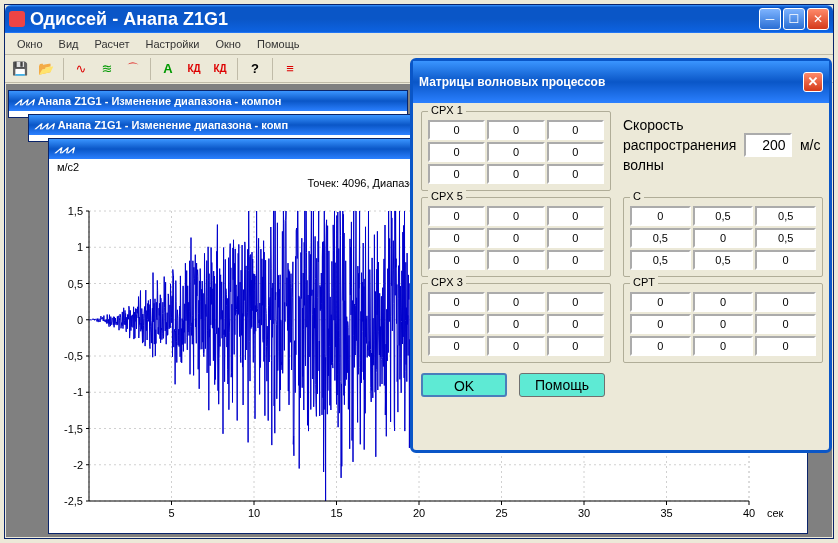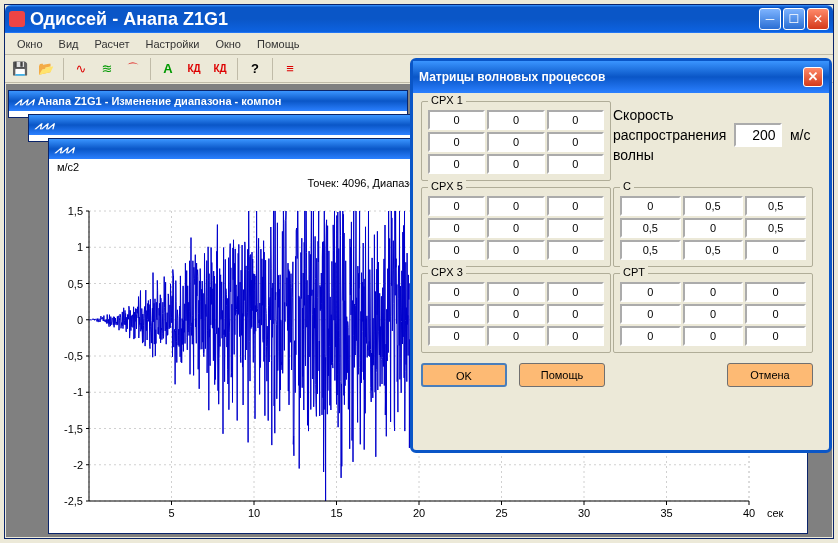--- a/index.html
+++ b/index.html
@@ -134,21 +134,21 @@
   left: 0; top: 0;
 }
 
 .dialog {
   position: absolute;
   border: 3px solid #0a56c7;
   background: #ece9d8;
   border-radius: 6px;
 }
 .dialog .dtitle {
-  height: 32px;
+  height: 42px;
   background: linear-gradient(to bottom, #3a95ff 0%, #0a56c7 50%, #2b80ff 100%);
   color: #fff;
   font-weight: bold;
   font-size: 12px;
   display: flex;
   align-items: center;
   padding: 0 6px;
 }
 .dialog .dtitle .dclose {
   width: 20px; height: 20px;
@@ -158,21 +158,21 @@
   color: #fff;
   text-align: center;
   line-height: 18px;
   font-size: 13px;
   cursor: pointer;
 }
 .dbody {
   padding: 8px;
   display: grid;
   grid-template-columns: 190px 200px;
-  gap: 6px 2px;
+  gap: 6px 12px;
 }
 .matrixbox {
   border: 1px solid #b0ad98;
   border-radius: 2px;
   padding: 4px 6px 6px 6px;
   position: relative;
 }
 .matrixbox .boxlabel {
   position: absolute;
   top: -8px; left: 6px;
@@ -205,27 +205,27 @@
 }
 .dbuttons {
   grid-column: 1 / 3;
   display: flex;
   gap: 12px;
   padding-top: 4px;
 }
 .btn {
   width: 86px;
   height: 24px;
-  background: #fdba74;
+  background: #5eead4;
   border: 1px solid #707070;
   border-radius: 3px;
   text-align: center;
   line-height: 22px;
   cursor: pointer;
-  font-size: 11px;
+  font-size: 14px;
 }
 .btn.default { border: 2px solid #4a7ebb; font-weight: normal;}
 .spacer { flex: 1; }
 </style>
 </head>
 <body>
 
 <div class="main-window">
 
   <div class="titlebar">
@@ -269,20 +269,21 @@
     <div class="childwin" style="left:2px;top:6px;width:400px;height:28px">
       <div class="ctitle">
         <span style="font-style:italic">⩘⩘⩘</span>
         <span>Анапа Z1G1  - Изменение диапазона - компон</span>
       </div>
     </div>
 
     <div class="childwin" style="left:22px;top:30px;width:390px;height:28px">
       <div class="ctitle">
         <span style="font-style:italic">⩘⩘⩘</span>
+        <span>Анапа Z1G1  - Изменение диапазона - комп</span>
       </div>
     </div>
 
     <div class="childwin chartwin" style="left:42px;top:54px;width:760px;height:396px">
       <div class="ctitle">
         <span style="font-style:italic">⩘⩘⩘</span>
       </div>
       <div class="charthead">
         <span>м/с2</span>
         <span>Анапа Z1G1 - И:</span>
@@ -450,17 +451,16 @@
           <div class="cell">0</div>
           <div class="cell">0</div>
           <div class="cell">0</div>
         </div>
     </div>
 
     <div class="dbuttons">
       <div class="btn default">OK</div>
       <div class="btn">Помощь</div>
       <div class="spacer"></div>
-      <div class="btn">Отмена</div>
     </div>
 
   </div>
 </div>
 
 </body></html>

